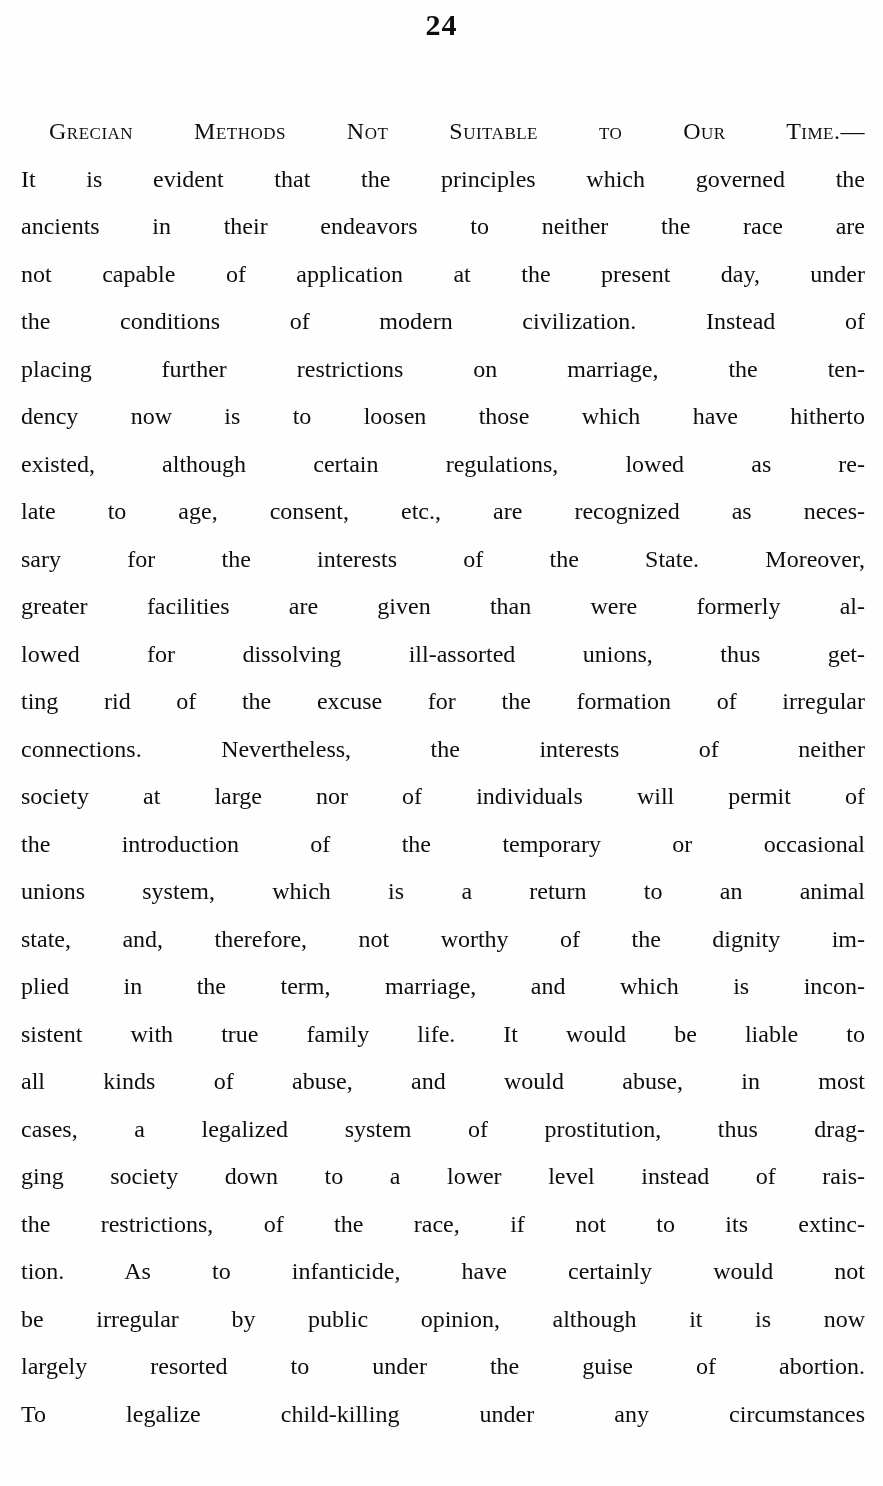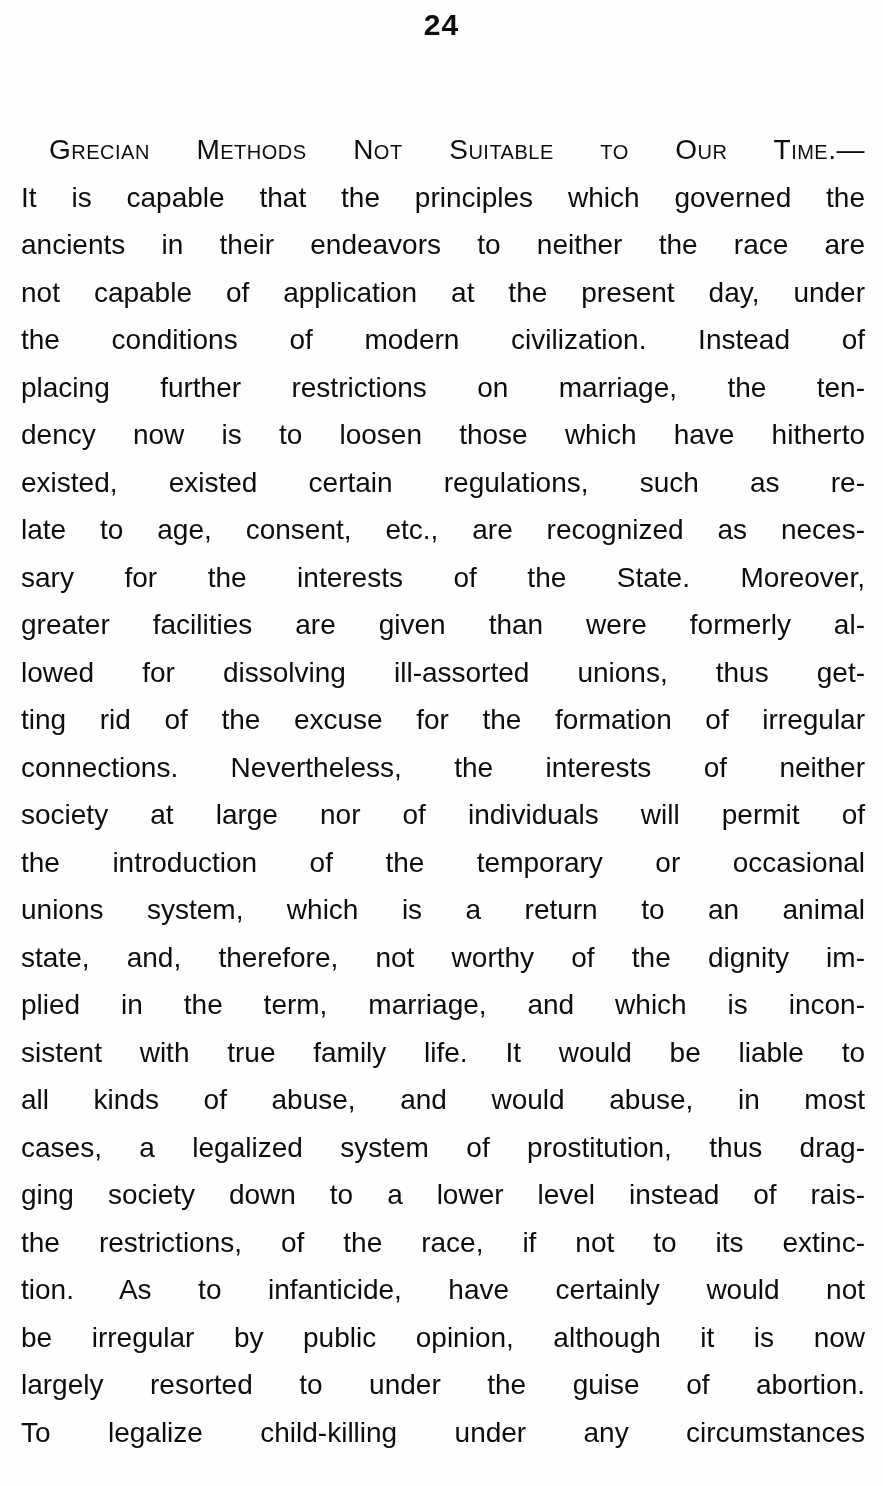--- a/index.html
+++ b/index.html
@@ -6,36 +6,36 @@
     margin: 0;
     padding: 0;
     background: #ffffff;
   }
   .page {
     position: relative;
     width: 883px;
     height: 1486px;
     background: #fefefe;
     color: #0d0d0d;
-    font-family: Liberation Sans, sans-serif;
+    font-family: Liberation Serif, serif;
     overflow: hidden;
     box-sizing: border-box;
   }
   .page-number {
     padding-top: 7px;
     text-align: center;
     font-size: 30px;
     font-weight: 700;
     letter-spacing: 1px;
     line-height: 36px;
   }
   .text-block {
-    margin-top: 83px;
+    margin-top: 65px;
     padding: 0 18px 0 21px;
-    font-size: 28px;
+    font-size: 24px;
     line-height: 47.5px;
   }
   .line {
     text-align: justify;
     text-align-last: justify;
     white-space: normal;
     word-spacing: 1px;
   }
   .heading-line {
     padding-left: 28px;
@@ -51,33 +51,33 @@
 <div class="page">
   <div class="page-number">24</div>
 
   <div class="text-block">
     <div class="line heading-line">
       <span class="smallcaps">Grecian Methods Not Suitable to Our Time.—</span>
     </div>
 
     <div>
 
-        <div class="line">It is capable that the principles which governed the</div>
+        <div class="line">It is evident that the principles which governed the</div>
 
         <div class="line">ancients in their endeavors to neither the race are</div>
 
         <div class="line">not capable of application at the present day, under</div>
 
         <div class="line">the conditions of modern civilization.  Instead of</div>
 
         <div class="line">placing further restrictions on marriage, the ten-</div>
 
         <div class="line">dency now is to loosen those which have hitherto</div>
 
-        <div class="line">existed, existed certain regulations, such as re-</div>
+        <div class="line">existed, although certain regulations, lowed as re-</div>
 
         <div class="line">late to age, consent, etc., are recognized as neces-</div>
 
         <div class="line">sary for the interests of the State.  Moreover,</div>
 
         <div class="line">greater facilities are given than were formerly al-</div>
 
         <div class="line">lowed for dissolving ill-assorted unions, thus get-</div>
 
         <div class="line">ting rid of the excuse for the formation of irregular</div>

